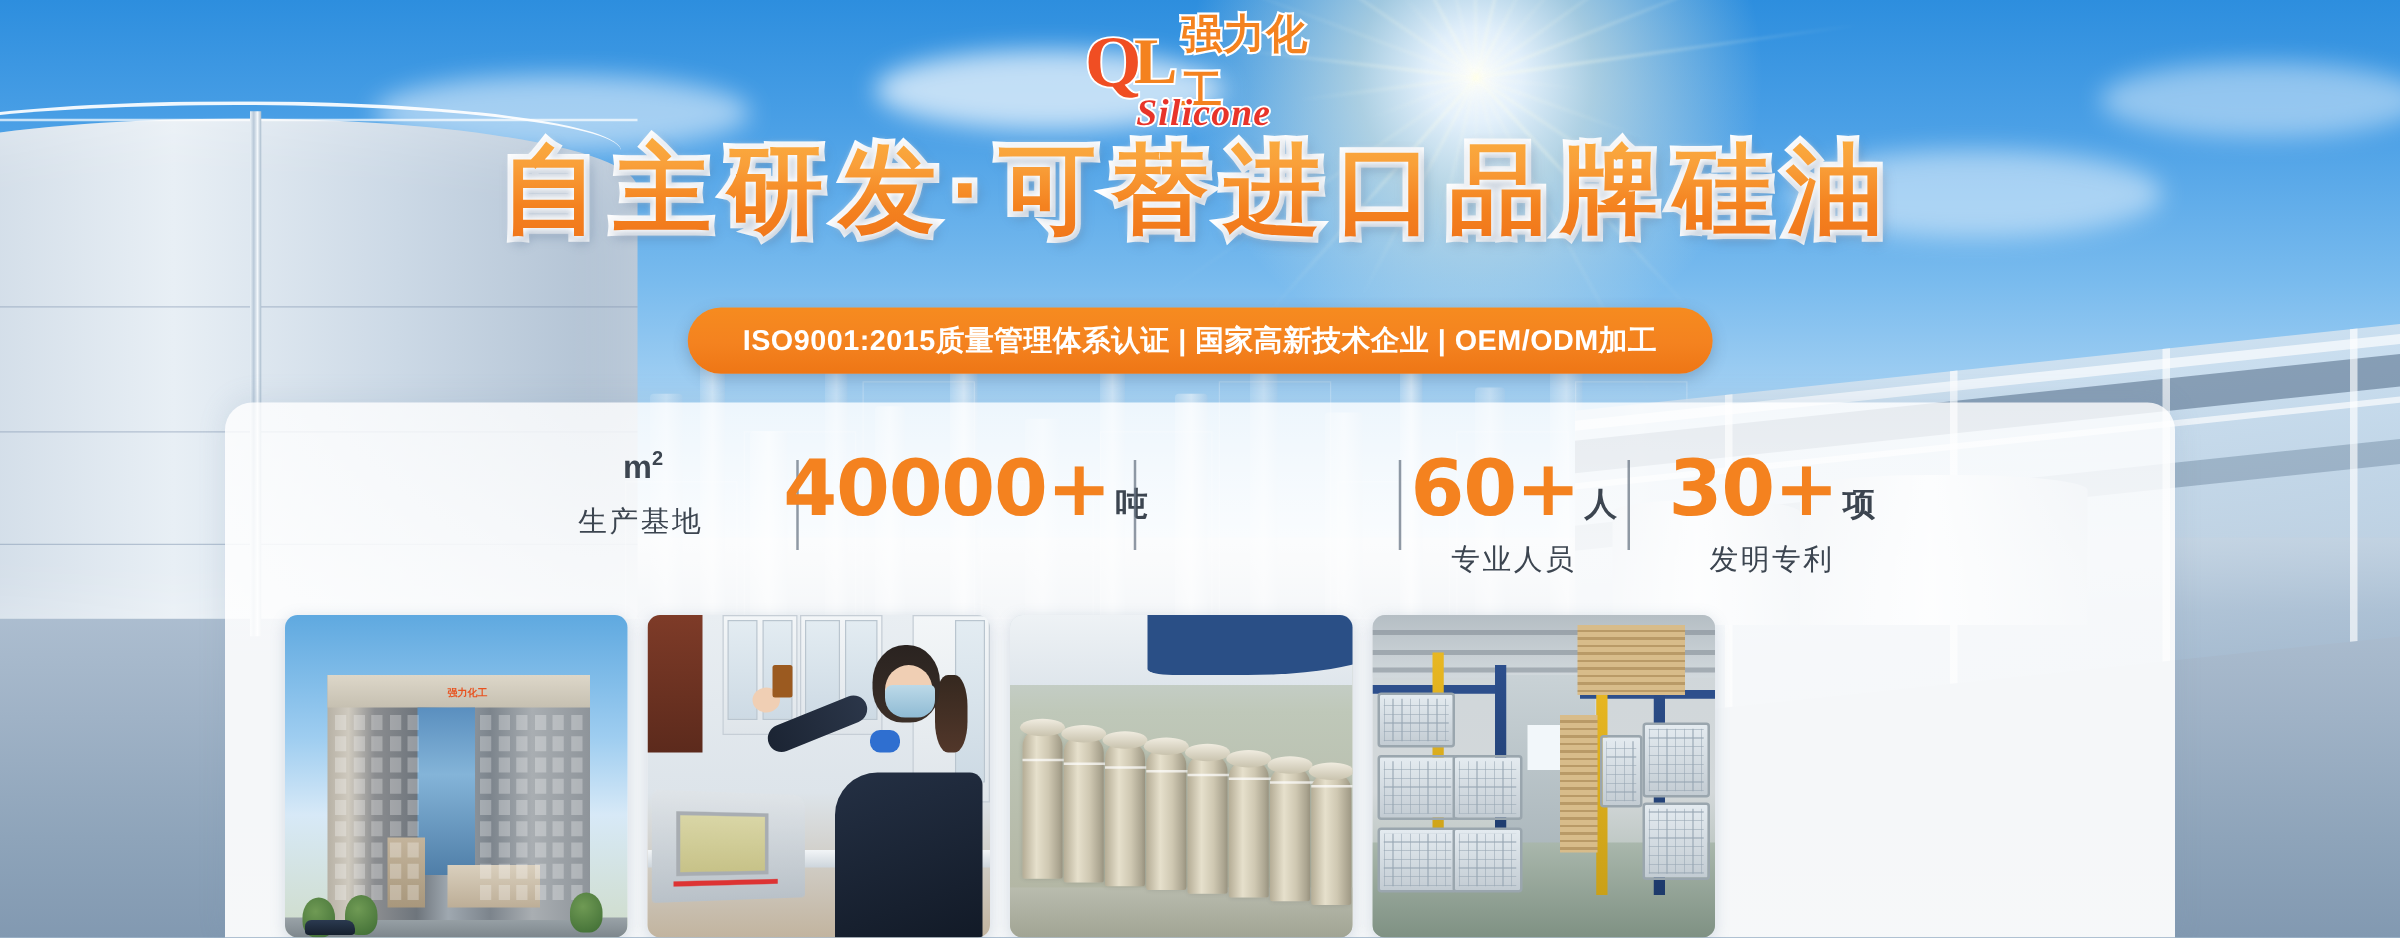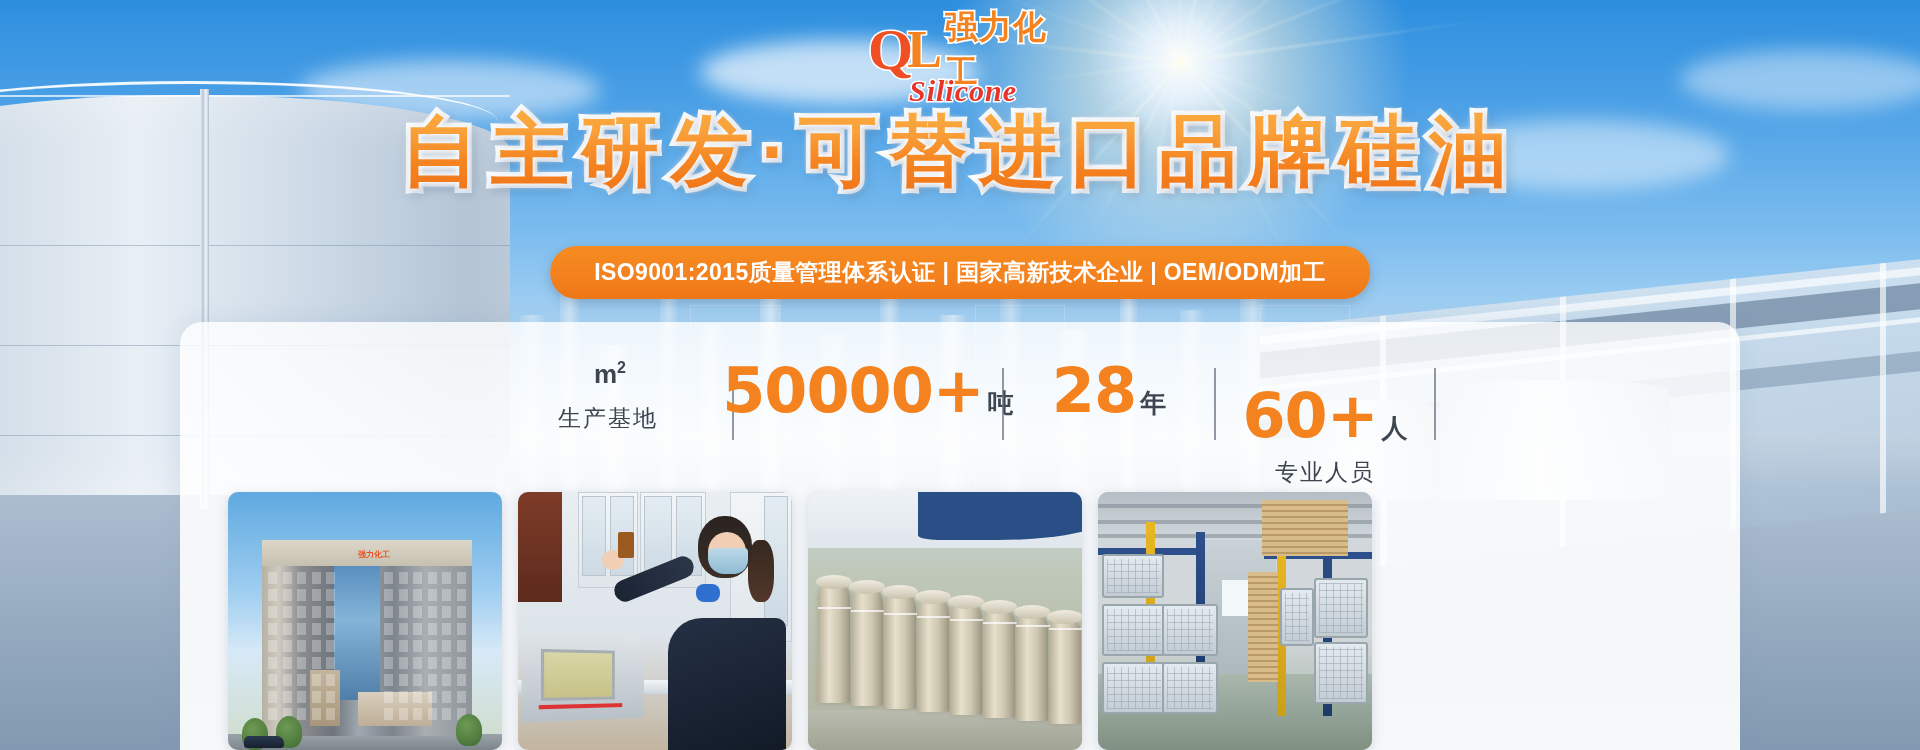--- a/index.html
+++ b/index.html
@@ -400,40 +400,43 @@
   <div class="stats" id="stats">
       <div class="stat" style="width: 248px;">
         <div class="stat-top">
           <span class="stat-unit">m<sup>2</sup></span>
         </div>
         <div class="stat-label">生产基地</div>
       </div>
       <div class="divider"></div>
       <div class="stat" style="width: 268px;">
         <div class="stat-top">
-          <span class="stat-num">50000+</span>
+          <span class="stat-num">40000+</span>
           <span class="stat-unit">吨</span>
         </div>
       </div>
       <div class="divider"></div>
       <div class="stat" style="width: 210px;">
-        <div class="stat-top">
-          <span class="stat-num">28</span>
-          <span class="stat-unit">年</span>
-        </div>
       </div>
       <div class="divider"></div>
-      <div class="stat" style="width: 218px; margin-top: 25px;">
+      <div class="stat" style="width: 181px;">
         <div class="stat-top">
           <span class="stat-num">60+</span>
           <span class="stat-unit">人</span>
         </div>
         <div class="stat-label">专业人员</div>
       </div>
       <div class="divider"></div>
+      <div class="stat" style="width: 228px;">
+        <div class="stat-top">
+          <span class="stat-num">30+</span>
+          <span class="stat-unit">项</span>
+        </div>
+        <div class="stat-label">发明专利</div>
+      </div>
     </div>
 
   <div class="photos">
 
     <div class="photo p1">
       <div class="road"></div>
       <div class="bld">
         <div class="sign">强力化工</div>
         <div class="glass"></div>
         <div class="podium"></div>

